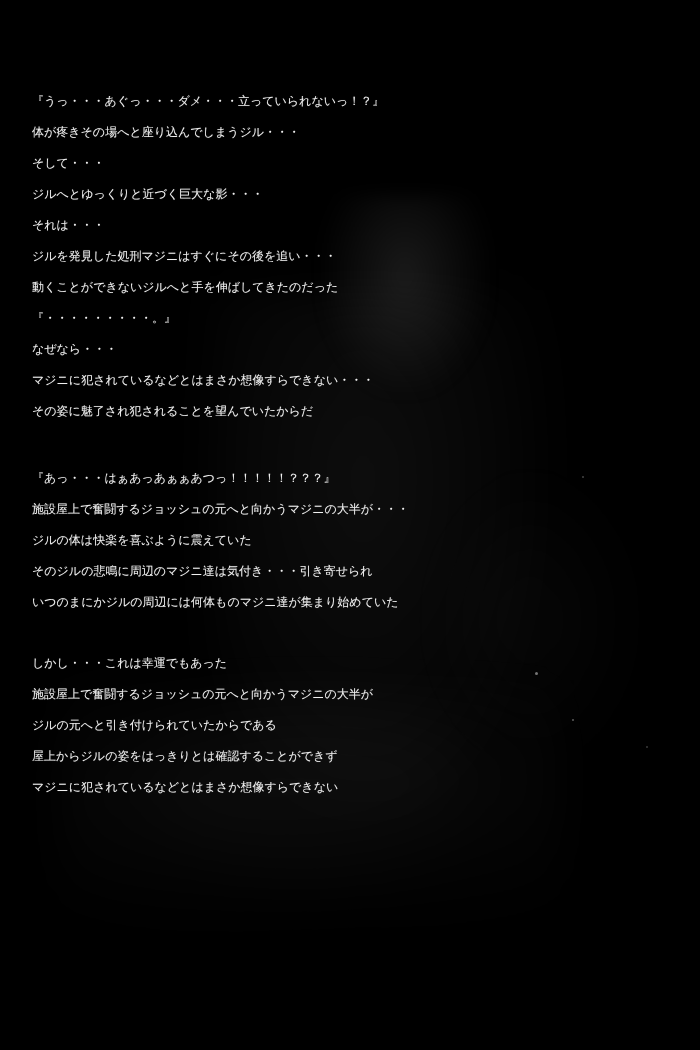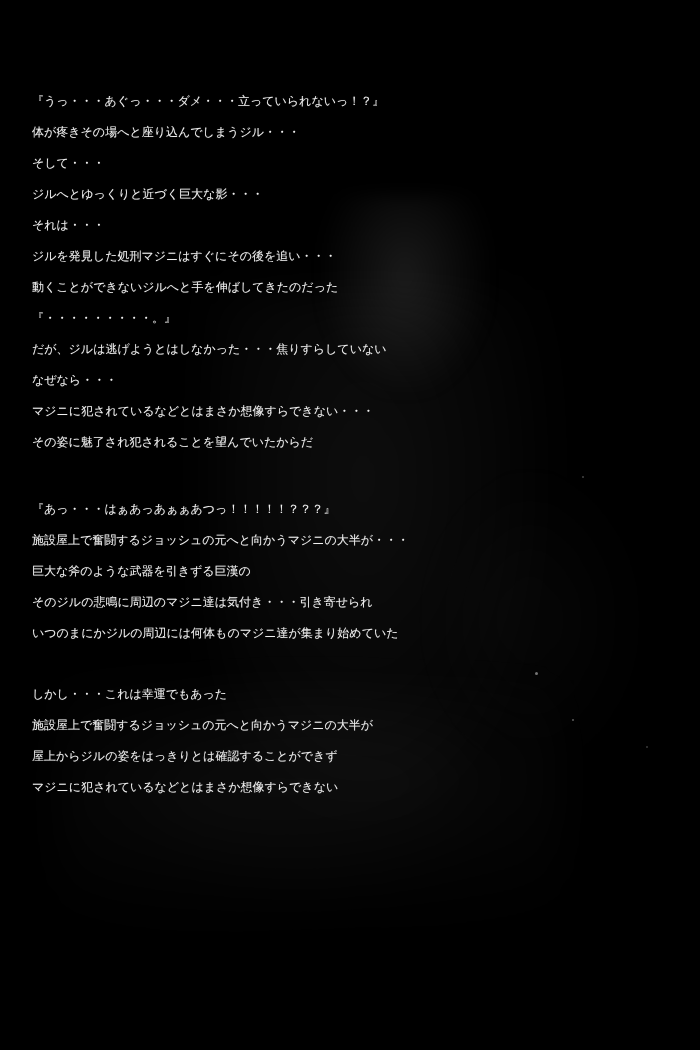--- a/index.html
+++ b/index.html
@@ -82,32 +82,32 @@
   <div class="text">
     <div class="para p1">
         <div class="line">『うっ・・・あぐっ・・・ダメ・・・立っていられないっ！？』</div>
         <div class="line">体が疼きその場へと座り込んでしまうジル・・・</div>
         <div class="line">そして・・・</div>
         <div class="line">ジルへとゆっくりと近づく巨大な影・・・</div>
         <div class="line">それは・・・</div>
         <div class="line">ジルを発見した処刑マジニはすぐにその後を追い・・・</div>
         <div class="line">動くことができないジルへと手を伸ばしてきたのだった</div>
         <div class="line">『・・・・・・・・・。』</div>
-        <div class="line">だが、ジルは逃げようとはしなかった・・・焦りすらしていない</div>
         <div class="line">なぜなら・・・</div>
         <div class="line">マジニに犯されているなどとはまさか想像すらできない・・・</div>
         <div class="line">その姿に魅了され犯されることを望んでいたからだ</div>
       </div>
     <div class="para p2">
         <div class="line">『あっ・・・はぁあっあぁぁあつっ！！！！！？？？』</div>
         <div class="line">施設屋上で奮闘するジョッシュの元へと向かうマジニの大半が・・・</div>
-        <div class="line">巨大な斧のような武器を引きずる巨漢の</div>
+        <div class="line">ジルの体は快楽を喜ぶように震えていた</div>
         <div class="line">そのジルの悲鳴に周辺のマジニ達は気付き・・・引き寄せられ</div>
         <div class="line">いつのまにかジルの周辺には何体ものマジニ達が集まり始めていた</div>
       </div>
     <div class="para p3">
         <div class="line">しかし・・・これは幸運でもあった</div>
         <div class="line">施設屋上で奮闘するジョッシュの元へと向かうマジニの大半が</div>
+        <div class="line">ジルの元へと引き付けられていたからである</div>
         <div class="line">屋上からジルの姿をはっきりとは確認することができず</div>
         <div class="line">マジニに犯されているなどとはまさか想像すらできない</div>
       </div>
   </div>
 </div>
 
 </body></html>

